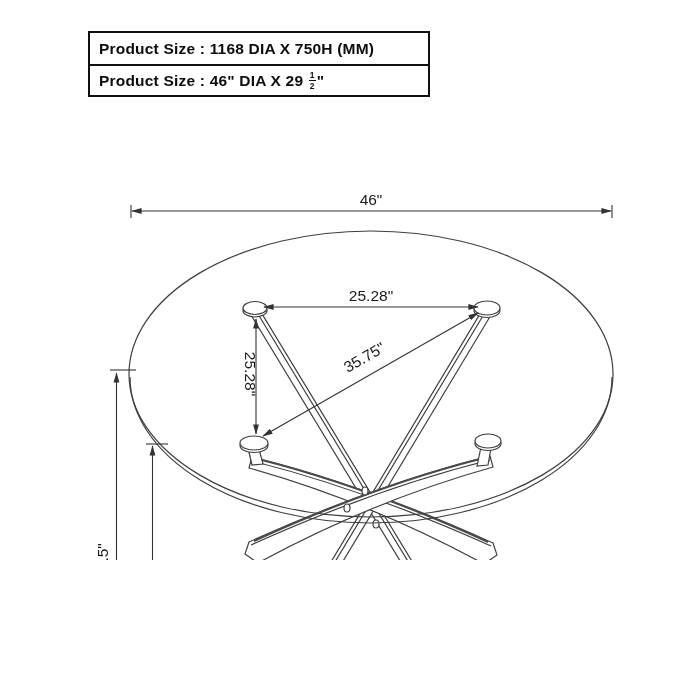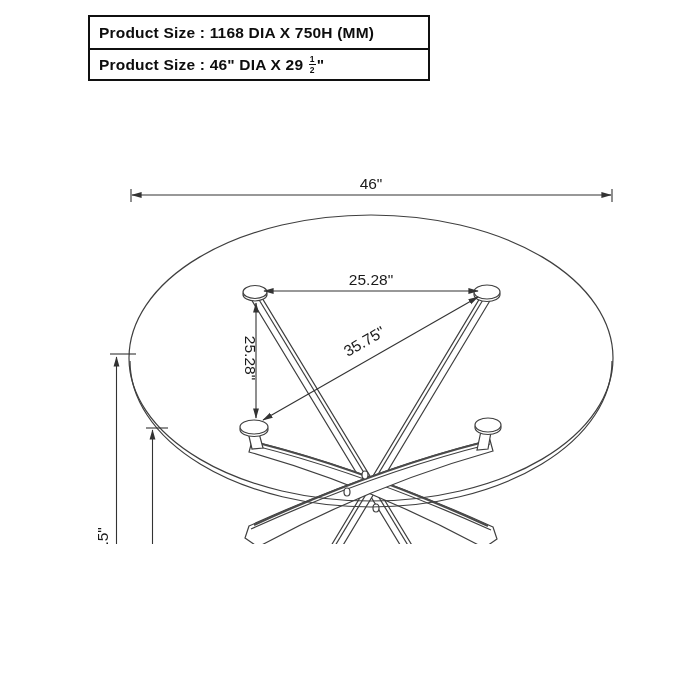--- a/index.html
+++ b/index.html
@@ -1,19 +1,19 @@
 <!DOCTYPE html>
 <html style="--line: #3f3f3f; --ink: #1a1a1a; --bg: #ffffff;"><head>
 <meta charset="utf-8">
 <style>
   :root { --line:#3f3f3f; --ink:#1a1a1a; --bg:#ffffff; }
   html,body { margin:0; padding:0; }
   .page {
     position:relative; width:700px; height:544px; background:var(--bg);
-    font-family:"Liberation Sans", sans-serif; overflow:hidden;
+    font-family:"Liberation Sans", sans-serif; overflow:hidden;margin-top:16px;
   }
   .spec-table {
     position:absolute; left:88px; top:15px; width:342px;
     border:2px solid #101010; background:#fff; box-sizing:border-box;
   }
   .spec-row {
     height:31px; display:flex; align-items:center; padding-left:9px;
     font-weight:bold; font-size:15.5px; color:#0d0d0d; letter-spacing:.2px;
     white-space:pre;
   }

